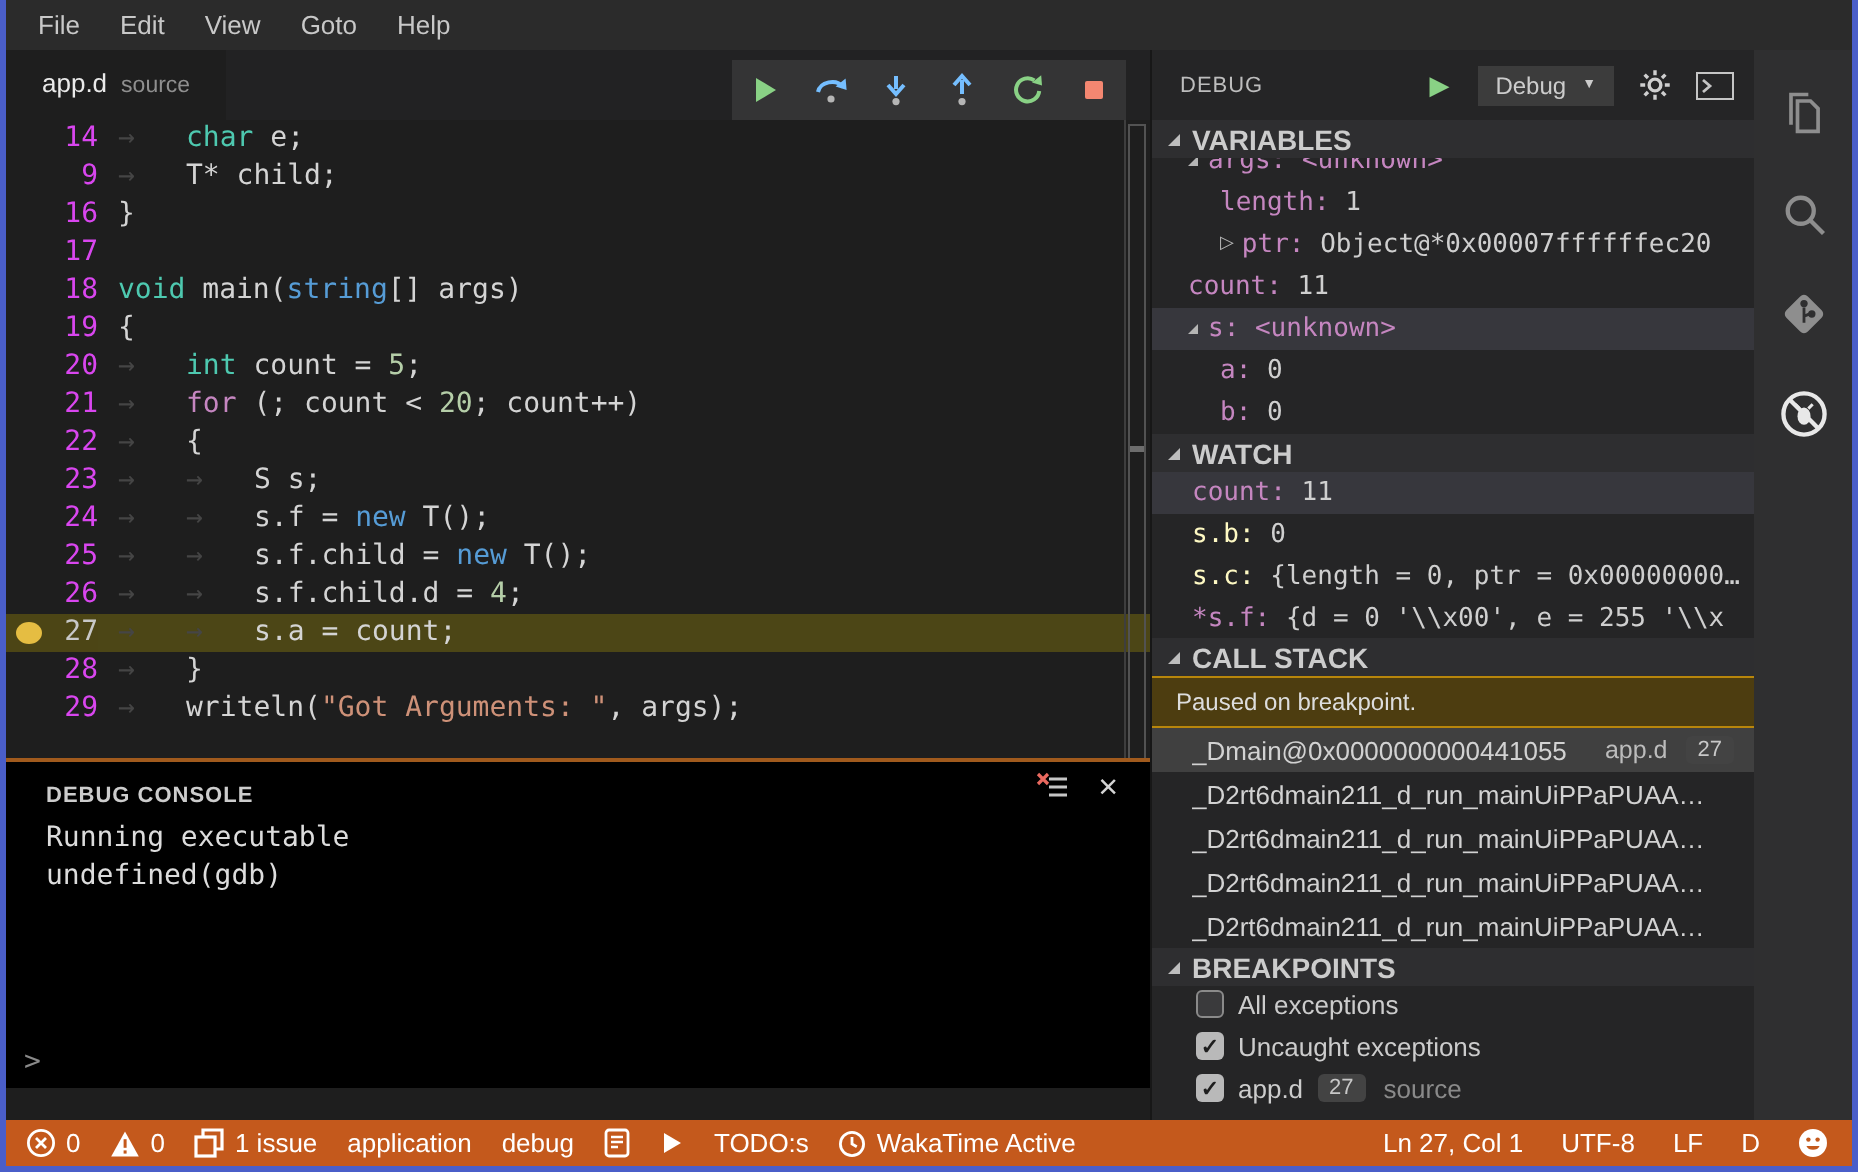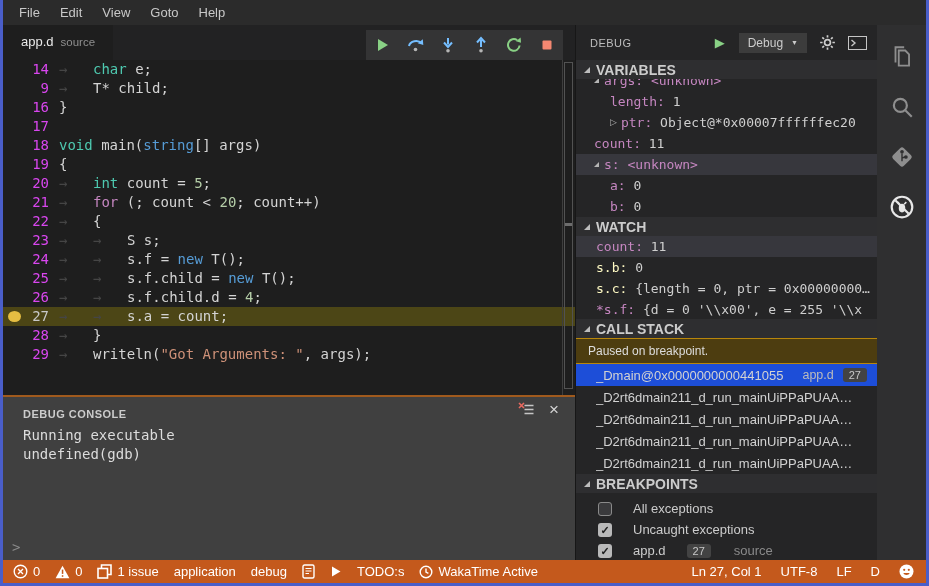--- a/index.html
+++ b/index.html
@@ -28,21 +28,21 @@
   .bp-dot{position:absolute;left:5px;top:4px;width:13px;height:11px;border-radius:50%;background:#e5bd42;}
   .tab-char{display:inline-block;width:34px;color:#454545;}
   .tok-kw{color:#4EC9B0;} .tok-kw2{color:#569CD6;} .tok-ctrl{color:#C586C0;}
   .tok-num{color:#B5CEA8;} .tok-str{color:#CE9178;} .tok-def{color:#d4d4d4;}
   .cond-widget{height:36px;border-top:2px solid #bd8b0e;border-bottom:2px solid #bd8b0e;background:#27272a;padding:4px 6px 4px 3px;}
   .cond-input{height:24px;line-height:22px;border:1px solid #3a6fc0;background:#2b2b2e;color:#cccccc;font-family:"DejaVu Sans Mono",monospace;font-size:13px;padding-left:18px;}
   .ruler{position:absolute;top:0;right:0;width:13px;height:335px;border-left:1px solid #3e3e3e;z-index:3;}
   .ruler-thumb{position:absolute;top:2px;left:1px;right:2px;bottom:6px;border:1px solid #525252;}
   .ruler-dash{position:absolute;left:2px;right:3px;top:163px;height:3px;background:#6d6d6d;}
   
-  .console{position:absolute;left:0;right:0;bottom:0;height:165px;background:#404040;border-top:2px solid #a05a1d;z-index:6;margin-top:44px;}
+  .console{position:absolute;left:0;right:0;bottom:16px;height:165px;background:#000000;border-top:2px solid #a05a1d;z-index:6;margin-top:44px;}
   .console-header{height:26px;position:relative;padding:7px 0 0 20px;}
   .console-title{font-size:11px;font-weight:bold;letter-spacing:.5px;color:#cccccc;}
   .console-actions{position:absolute;right:16px;top:5px;display:flex;gap:14px;align-items:center;}
   .console-close{color:#d4d4d4;font-size:17px;line-height:14px;cursor:pointer;}
   .console-lines{padding:3px 0 0 20px;font-family:"DejaVu Sans Mono",monospace;font-size:14px;line-height:19px;color:#dcdcdc;}
   .console-prompt{position:absolute;left:9px;bottom:5px;color:#8a8a8a;font-family:"DejaVu Sans Mono",monospace;font-size:14px;}
   
   .sidebar{width:302px;background:#252526;border-left:1px solid #171717;display:flex;flex-direction:column;flex:none;overflow:hidden;}
   .sb-header{height:35px;display:flex;align-items:center;padding:0 10px 0 14px;flex:none;}
   .sb-title{font-size:11px;letter-spacing:.5px;color:#bdbdbd;margin-right:auto;}
@@ -57,26 +57,26 @@
   .tree-row.selected{background:#37373d;}
   .tw-exp{width:0;height:0;border-bottom:5px solid #b5b5b5;border-left:5px solid transparent;display:inline-block;margin-right:5px;flex:none;}
   .tw-col{color:#b5b5b5;font-size:9px;margin-right:4px;flex:none;font-family:"DejaVu Sans",sans-serif;}
   .vname{color:#C586C0;} .vname.orange{color:#fef9c3;}
   .vval{color:#cfcfcf;} .vval.unk{color:#C586C0;}
   .partial-clip{height:12px;overflow:hidden;flex:none;}
   .partial-clip .tree-row{margin-top:-9px;}
   .clip20{height:20px;overflow:hidden;flex:none;}
   .banner{height:26px;border-top:1px solid #b8860b;border-bottom:1px solid #b8860b;background:#4d3d10;color:#dddddd;font-size:12px;line-height:24px;padding-left:12px;flex:none;}
   .frame{height:22px;display:flex;align-items:center;padding-left:20px;font-size:13px;color:#d2d2d2;flex:none;cursor:pointer;}
-  .frame.selected{background:#1d4ed8;}
+  .frame.selected{background:#404040;}
   .frame-fn{white-space:nowrap;overflow:hidden;}
   .frame-loc{margin-left:auto;display:flex;align-items:center;gap:9px;padding-right:10px;flex:none;}
   .frame-file{color:#bcbcbc;font-size:12.5px;}
   .badge{background:#434343;color:#c8c8c8;border-radius:3px;padding:1px 6px;font-size:11px;}
-  .bp-row{height:21px;display:flex;align-items:flex-end;gap:21px;padding-left:22px;font-size:13px;color:#cccccc;flex:none;cursor:pointer;}
+  .bp-row{height:21px;display:flex;align-items:flex-start;gap:7px;padding-left:22px;font-size:13px;color:#cccccc;flex:none;cursor:pointer;}
   .cb{width:14px;height:14px;border-radius:3px;display:inline-flex;align-items:center;justify-content:center;font-size:11px;flex:none;}
   .cb.checked{background:#b9b9b9;color:#1e1e1e;font-weight:bold;}
   .cb.unchecked{background:#3a3a3c;border:1px solid #8a8a8a;}
   .bp-hint{color:#8a8a8a;margin-left:2px;}
   
   .activitybar{width:49px;background:#2f2f30;display:flex;flex-direction:column;align-items:center;padding-top:19px;gap:24px;flex:none;}
   .ab-icon{width:26px;height:26px;color:#8e8e8e;cursor:pointer;display:flex;}
   .ab-icon.active{color:#e8e8e8;}
   
   .statusbar{height:23px;background:#c4591c;display:flex;align-items:center;color:#fff;font-size:13px;padding:0 12px 0 10px;flex:none;}

